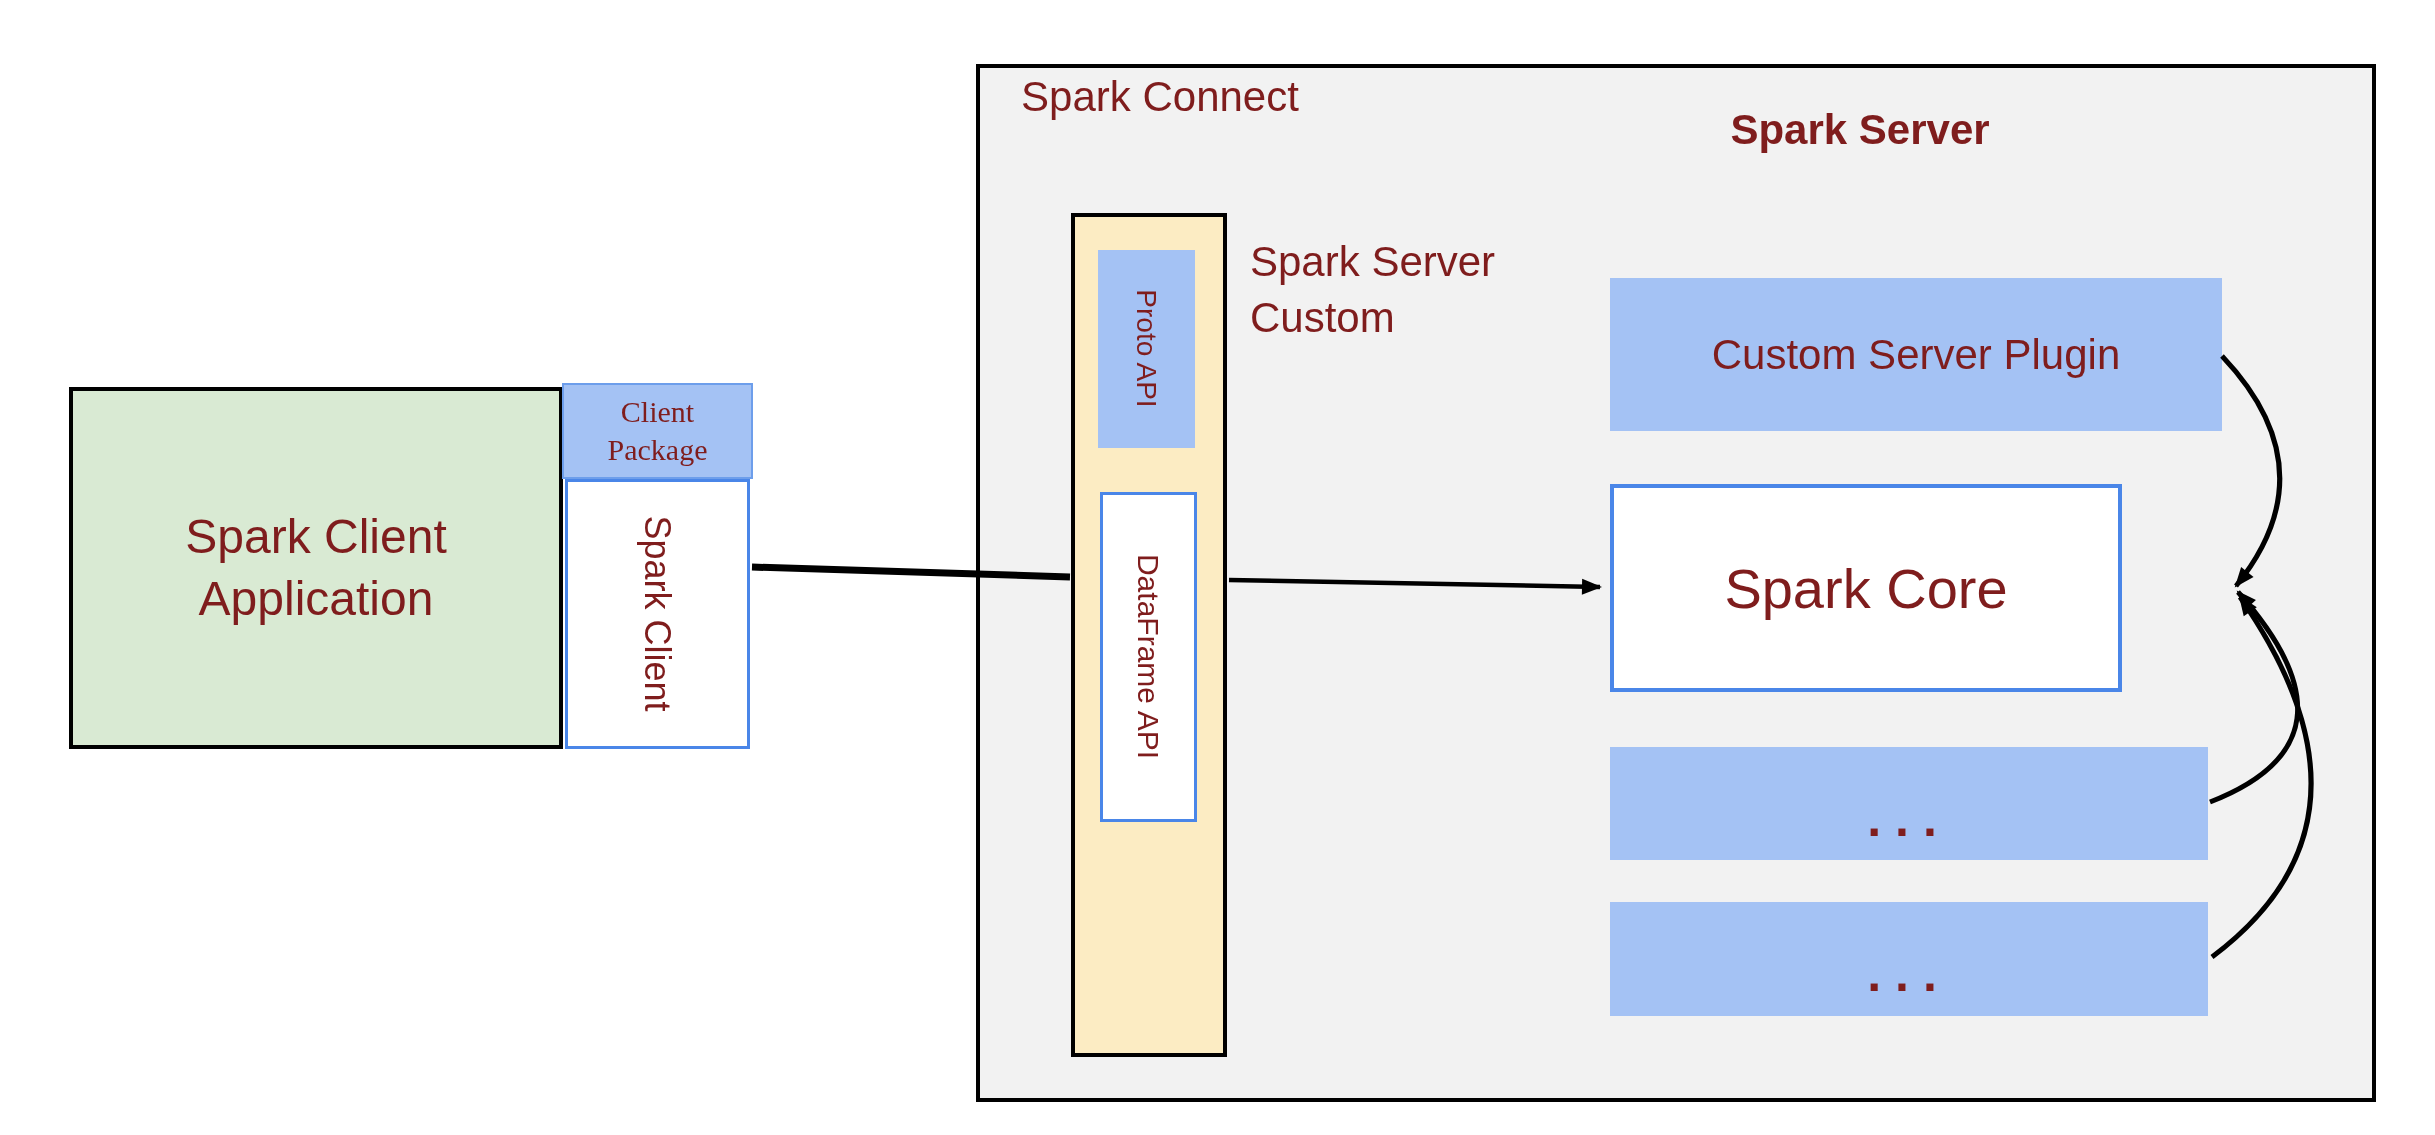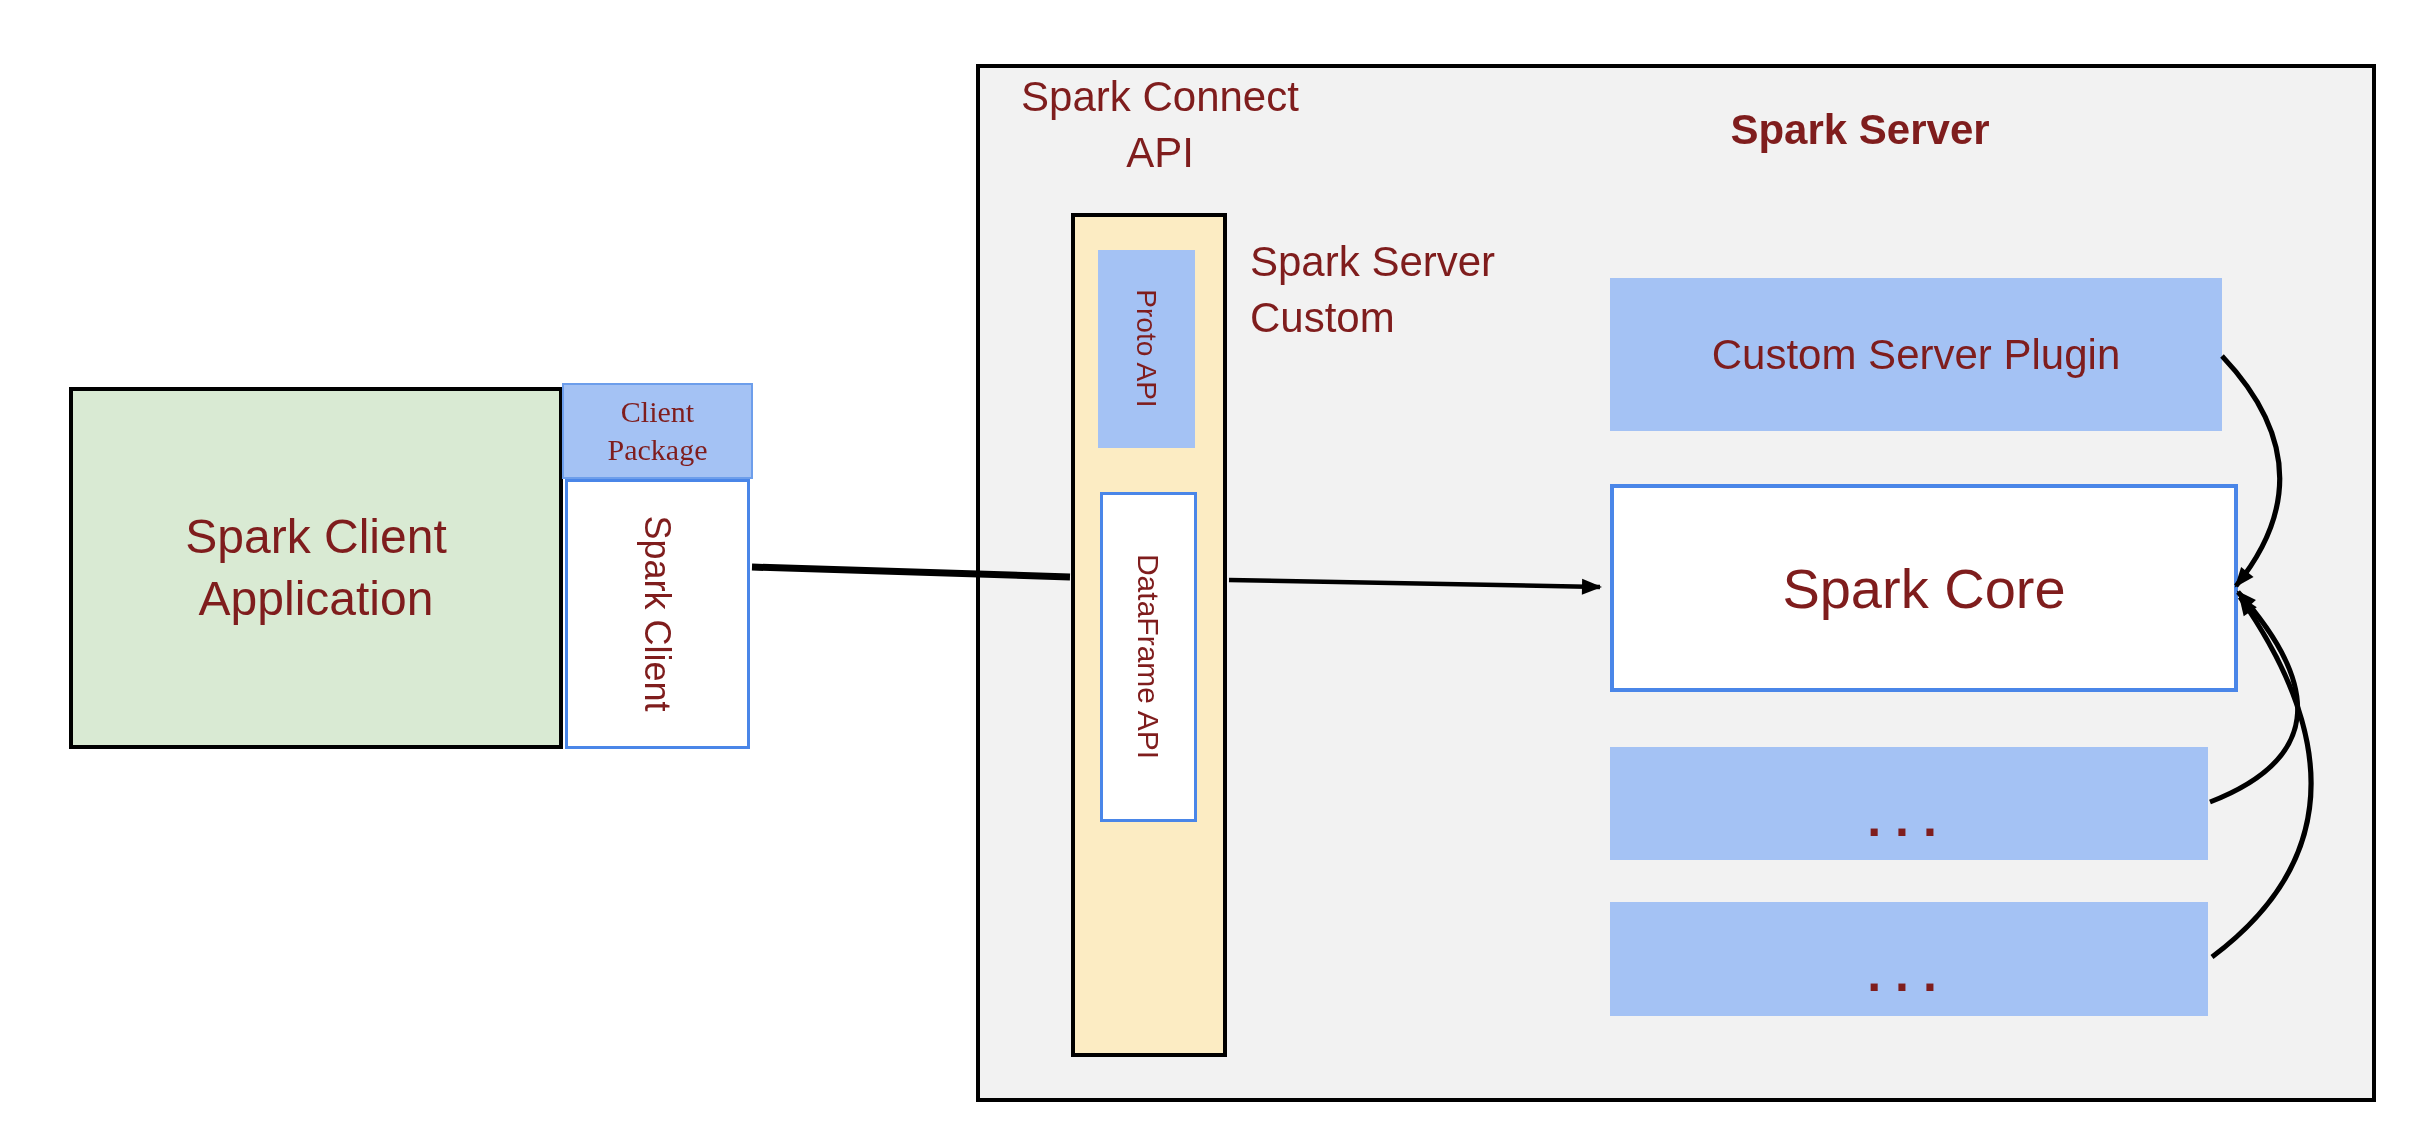--- a/index.html
+++ b/index.html
@@ -19,39 +19,38 @@
   .connect-api-label{left:1010px;top:69px;width:300px;text-align:center;font-size:42px;line-height:56px;}
   .server-title{left:1660px;top:102px;width:400px;text-align:center;font-size:42px;line-height:56px;font-weight:bold;}
   .yellow-box{left:1071px;top:213px;width:156px;height:844px;background:#fcecc3;border:4px solid #000;}
   .proto-box{left:1098px;top:250px;width:97px;height:198px;background:#a4c2f4;}
   .proto-text{left:1047px;top:300px;width:198px;height:97px;font-size:28px;}
   .dataframe-box{left:1100px;top:492px;width:97px;height:330px;background:#ffffff;border:3px solid #4a86e8;}
   .dataframe-text{left:983px;top:608px;width:330px;height:97px;font-size:30px;}
   .server-lib-label{left:1250px;top:234px;width:380px;text-align:left;font-size:42px;line-height:56px;}
   .plugin-box{left:1610px;top:278px;width:612px;height:153px;background:#a4c2f4;
     display:flex;align-items:center;justify-content:center;font-size:42px;}
-  .core-box{left:1610px;top:484px;width:628px;height:208px;background:#ffffff;border:4px solid #4a86e8;
+  .core-box{left:1610px;top:484px;width:512px;height:208px;background:#ffffff;border:4px solid #4a86e8;
     display:flex;align-items:center;justify-content:center;font-size:56px;}
   .dots-box{background:#a4c2f4;display:flex;align-items:center;justify-content:center;
     font-size:50px;font-weight:bold;letter-spacing:14px;padding-top:30px;}
   .dots-1{left:1610px;top:747px;width:598px;height:113px;}
   .dots-2{left:1610px;top:902px;width:598px;height:114px;}
   .line{display:block;}
   svg.arrows{position:absolute;left:0;top:0;width:2435px;height:1135px;pointer-events:none;}
 </style>
 </head>
 <body>
 
 <div id="canvas">
 
   <div class="box server-container"></div>
 
   <div class="box connect-api-label">
     <span class="line">Spark Connect</span>
-    <span class="line">API</span>
   </div>
 
   <div class="box server-title">Spark Server</div>
 
   <div class="box green-box"></div>
   <div class="box green-label">
     <span class="line">Spark Client</span>
     <span class="line">Application</span>
   </div>
 

